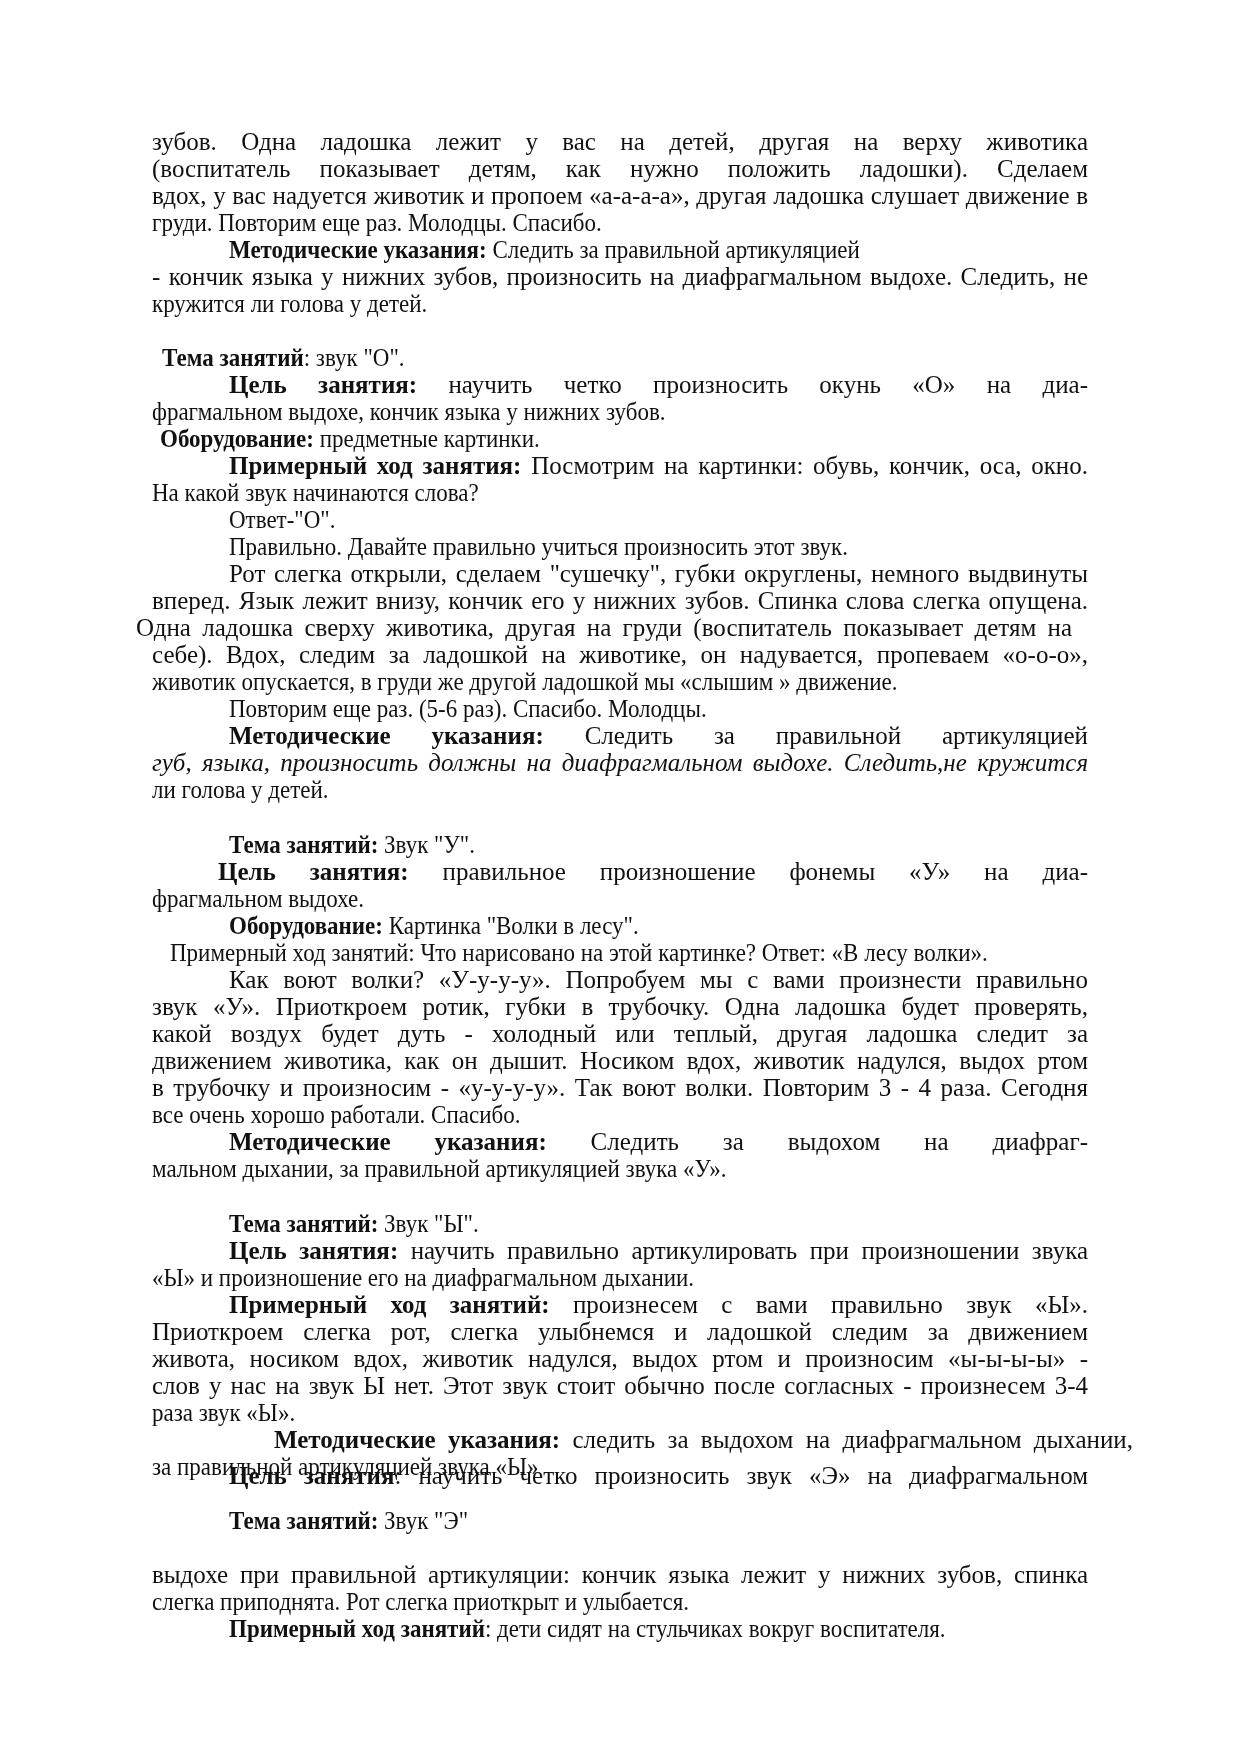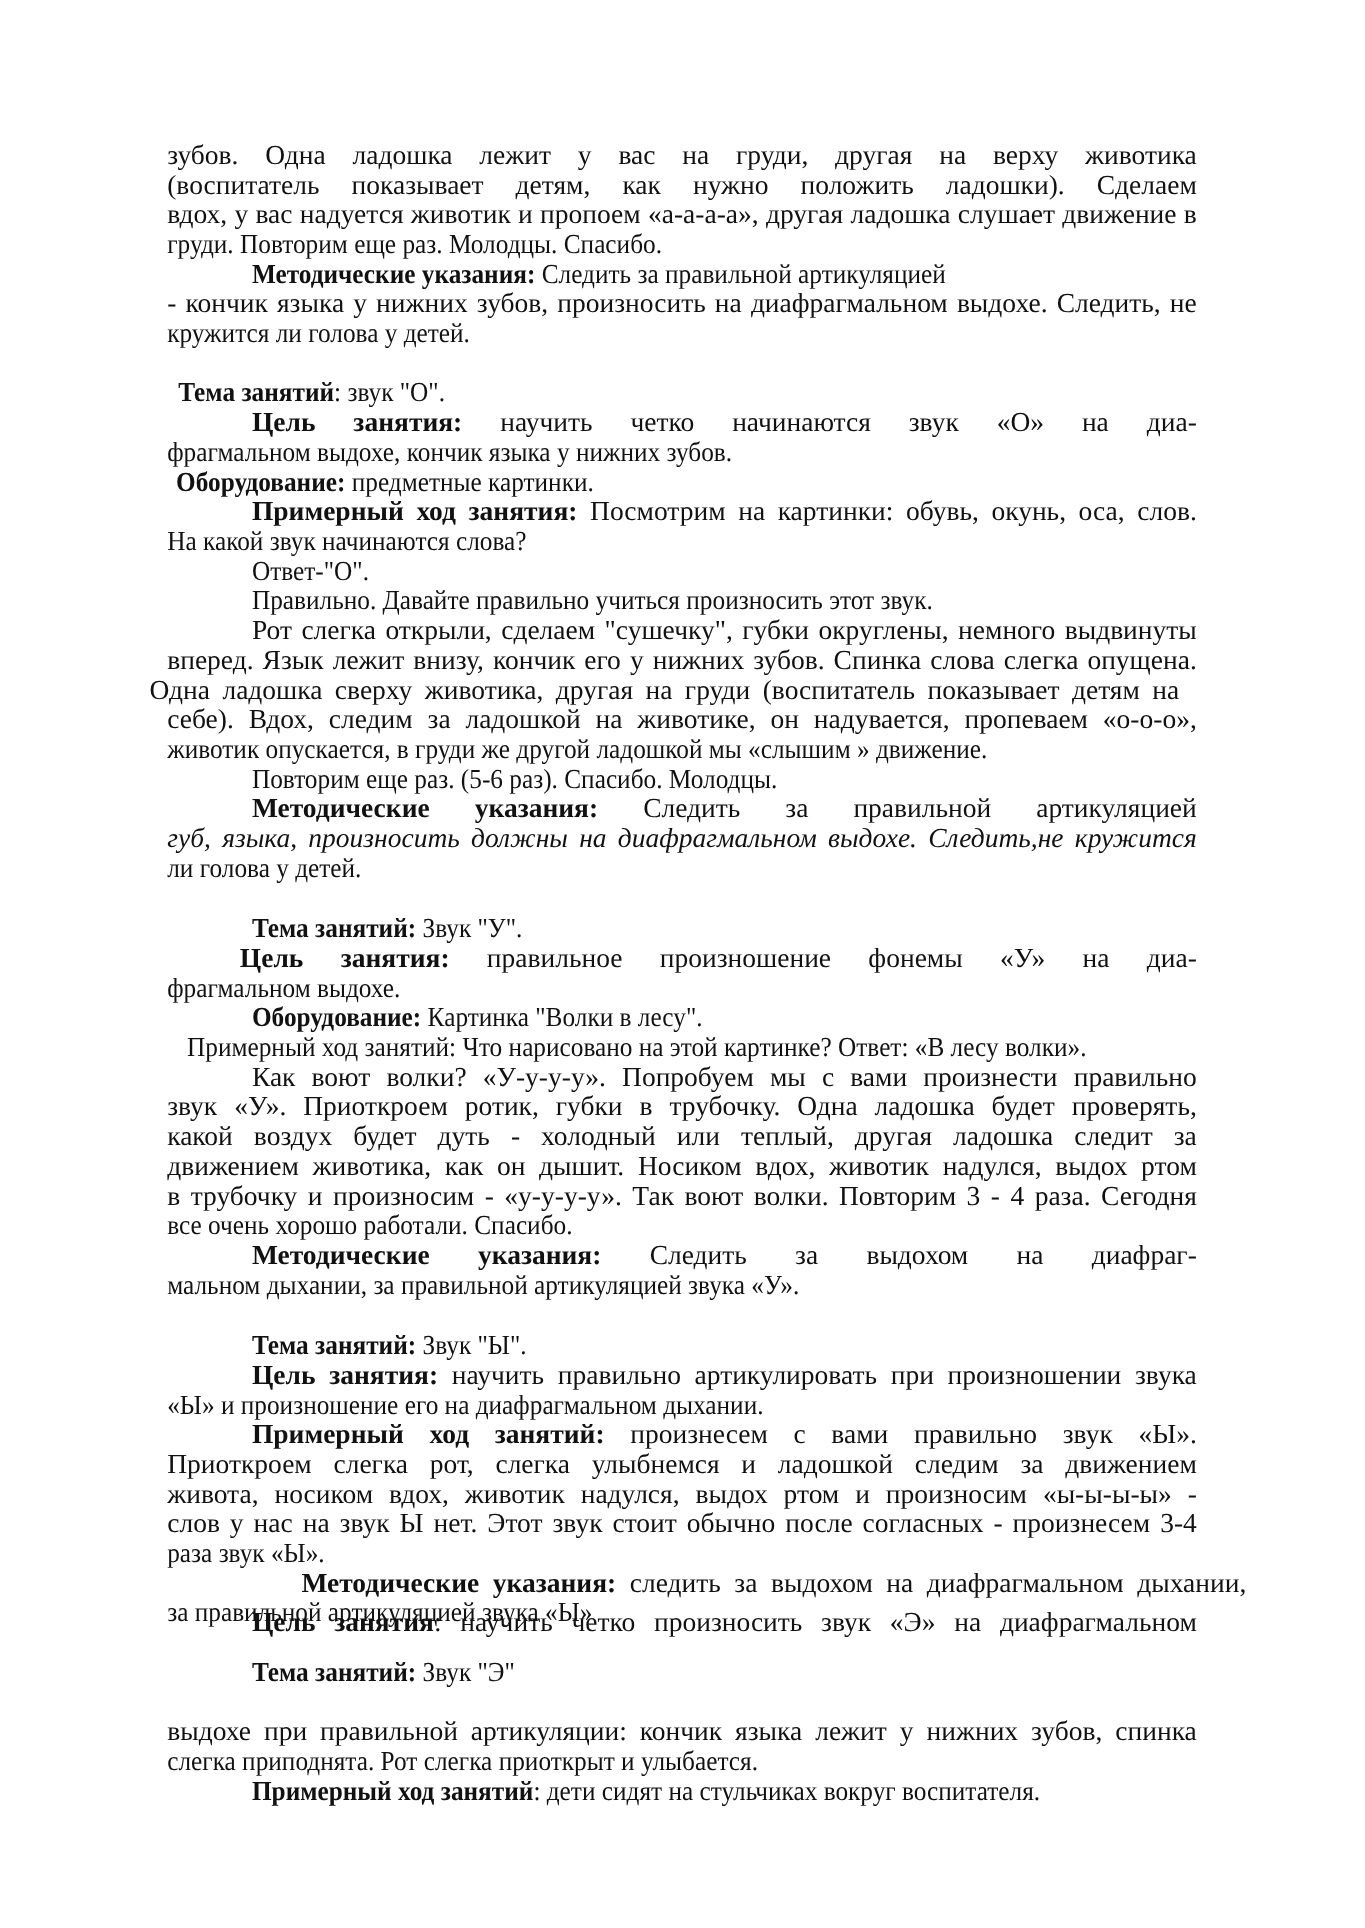--- a/index.html
+++ b/index.html
@@ -14,32 +14,32 @@
     white-space: nowrap;
     transform-origin: 0 0;
   }
   .just { text-align: justify; text-align-last: justify; white-space: normal; }
   .b { font-weight: bold; }
 </style>
 </head>
 <body>
 
 <div class="page" id="page">
-    <div class="line just" style="left: 152px; top: 128px; width: 936px;"><span>зубов. Одна ладошка лежит у вас на груди, другая на верху животика</span></div>
+    <div class="line just" style="left: 152px; top: 128px; width: 936px;"><span>зубов. Одна ладошка лежит у вас на детей, другая на верху животика</span></div>
     <div class="line just" style="left: 152px; top: 155px; width: 936px;"><span>(воспитатель показывает детям, как нужно положить ладошки). Сделаем</span></div>
     <div class="line just" style="left: 152px; top: 182px; width: 936px;"><span>вдох, у вас надуется животик и пропоем «а-а-а-а», другая ладошка слушает движение в</span></div>
     <div class="line" style="left: 152px; top: 209px; transform: scaleX(0.92);"><span>груди. Повторим еще раз. Молодцы. Спасибо.</span></div>
     <div class="line" style="left: 229px; top: 236px; transform: scaleX(0.92);"><span class="b">Методические указания:</span><span> Следить за правильной артикуляцией</span></div>
     <div class="line just" style="left: 152px; top: 263px; width: 936px;"><span>- кончик языка у нижних зубов, произносить на диафрагмальном выдохе. Следить, не</span></div>
     <div class="line" style="left: 152px; top: 290px; transform: scaleX(0.92);"><span>кружится ли голова у детей.</span></div>
     <div class="line" style="left: 162px; top: 344px; transform: scaleX(0.92);"><span class="b">Тема занятий</span><span>: звук "О".</span></div>
-    <div class="line just" style="left: 229px; top: 371px; width: 859px;"><span class="b">Цель занятия:</span><span> научить четко начинаются звук «О» на диа-</span></div>
+    <div class="line just" style="left: 229px; top: 371px; width: 859px;"><span class="b">Цель занятия:</span><span> научить четко произносить окунь «О» на диа-</span></div>
     <div class="line" style="left: 152px; top: 398px; transform: scaleX(0.92);"><span>фрагмальном выдохе, кончик языка у нижних зубов.</span></div>
     <div class="line" style="left: 160px; top: 425px; transform: scaleX(0.92);"><span class="b">Оборудование:</span><span> предметные картинки.</span></div>
-    <div class="line just" style="left: 229px; top: 452px; width: 859px;"><span class="b">Примерный ход занятия:</span><span> Посмотрим на картинки: обувь, окунь, оса, слов.</span></div>
+    <div class="line just" style="left: 229px; top: 452px; width: 859px;"><span class="b">Примерный ход занятия:</span><span> Посмотрим на картинки: обувь, кончик, оса, окно.</span></div>
     <div class="line" style="left: 152px; top: 479px; transform: scaleX(0.92);"><span>На какой звук начинаются слова?</span></div>
     <div class="line" style="left: 229px; top: 506px; transform: scaleX(0.92);"><span>Ответ-"О".</span></div>
     <div class="line" style="left: 229px; top: 533px; transform: scaleX(0.92);"><span>Правильно. Давайте правильно учиться произносить этот звук.</span></div>
     <div class="line just" style="left: 229px; top: 560px; width: 859px;"><span>Рот слегка открыли, сделаем "сушечку", губки округлены, немного выдвинуты</span></div>
     <div class="line just" style="left: 152px; top: 587px; width: 936px;"><span>вперед. Язык лежит внизу, кончик его у нижних зубов. Спинка слова слегка опущена.</span></div>
     <div class="line just" style="left: 136px; top: 614px; width: 936px;"><span>Одна ладошка сверху животика, другая на груди (воспитатель показывает детям на</span></div>
     <div class="line just" style="left: 152px; top: 641px; width: 936px;"><span>себе). Вдох, следим за ладошкой на животике, он надувается, пропеваем «о-о-о»,</span></div>
     <div class="line" style="left: 152px; top: 668px; transform: scaleX(0.92);"><span>животик опускается, в груди же другой ладошкой мы «слышим » движение.</span></div>
     <div class="line" style="left: 229px; top: 695px; transform: scaleX(0.92);"><span>Повторим еще раз. (5-6 раз). Спасибо. Молодцы.</span></div>
     <div class="line just" style="left: 229px; top: 722px; width: 859px;"><span class="b">Методические указания:</span><span> Следить за правильной артикуляцией</span></div>

